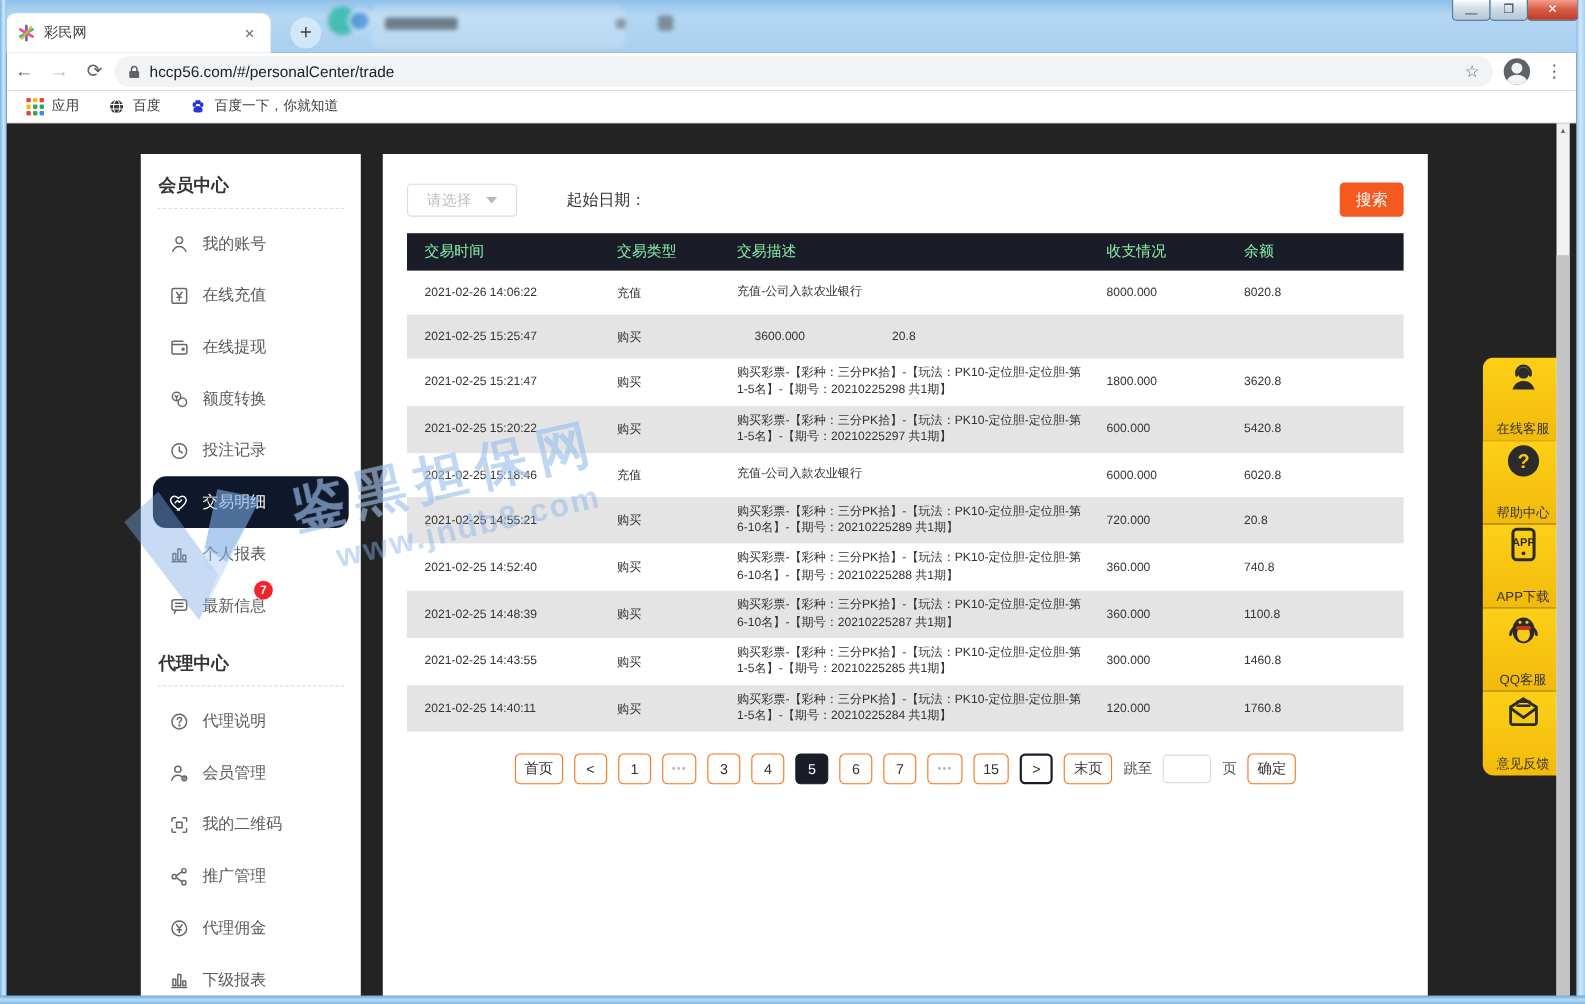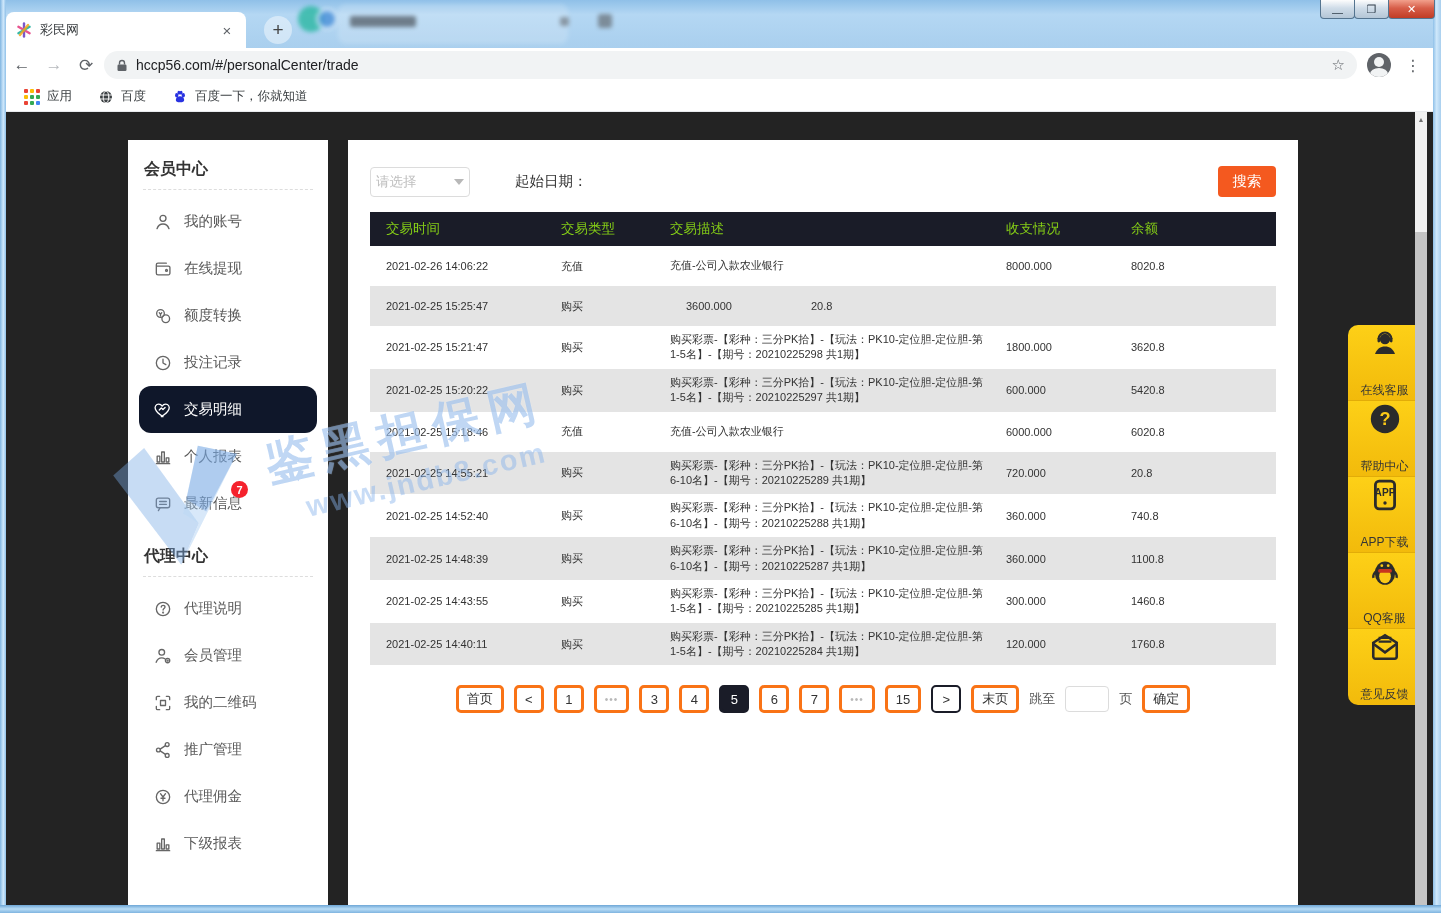--- a/index.html
+++ b/index.html
@@ -73,42 +73,42 @@
   .side-item .icn svg { width:20px; height:20px; display:block; stroke:#666; }
   .side-item.active { background:#0f172a; color:#fff; margin:0 11px; padding-left:14px; border-radius:12px; }
   .side-item.active .icn svg { stroke:#fff; }
   .side-badge { position:absolute; left:103px; top:1px; min-width:17px; height:17px; border-radius:50%;
     background:#f5222d; color:#fff; font-size:11px; display:flex; align-items:center; justify-content:center; font-weight:bold; }
 
   
   .main-card { position:absolute; left:342px; top:28px; width:950px; height:773px; background:#fff; }
   .filter-bar { display:flex; align-items:center; padding:26px 22px 15px; }
   .sel { width:100px; height:30px; border:1px solid #dcdcdc; border-radius:4px; display:flex; align-items:center;
-    padding:0 5px; color:#bfbfbf; font-size:13.5px; background:#fff; }
+    padding:0 17px; color:#bfbfbf; font-size:13.5px; background:#fff; }
   .sel-caret { margin-left:auto; width:0; height:0; border-left:5px solid transparent; border-right:5px solid transparent; border-top:6px solid #b8b8b8; }
   .date-label { margin-left:45px; font-size:14.5px; color:#333; }
   .date-input { width:200px; height:30px; border:1px solid #dcdcdc; border-radius:4px; display:flex; align-items:center;
     padding:0 8px 0 10px; margin-left:6px; font-size:13px; color:#555; background:#fff; }
   .cal-ic { margin-left:auto; }
   .search-btn { margin-left:auto; width:58px; height:31px; background:#f4591f; color:#fff; border:none; border-radius:4px;
     font-size:14.5px; cursor:pointer; font-family:inherit; }
 
   .table-wrap { margin:0 22px; position:relative; }
-  .t-head { display:flex; background:#1a1c28; color:#84cc16; height:34px; align-items:center; font-size:13.5px; }
+  .t-head { display:flex; background:#1a1c28; color:#86efac; height:34px; align-items:center; font-size:13.5px; }
   .t-row { display:flex; align-items:center; font-size:11px; color:#333; padding:6px 0; min-height:40px; }
   .t-row.alt { background:#e4e4e4; }
   .c-time { width:175px; padding-left:16px; }
   .c-type { width:125px; padding-left:16px; }
   .c-desc { width:320px; line-height:1.4; }
   .c-amt  { width:125px; padding-left:16px; }
   .c-bal  { flex:1; padding-left:16px; }
 
   
   .pager { display:flex; align-items:center; justify-content:center; gap:10px; margin-top:20px; font-size:13px; color:#333; }
-  .pg-btn { min-width:30px; height:28px; border:3px solid #f97316; border-radius:5px; background:#fff;
+  .pg-btn { min-width:30px; height:28px; border:1px solid #f97316; border-radius:5px; background:#fff;
     display:flex; align-items:center; justify-content:center; padding:0 8px; cursor:pointer; }
   .pg-btn.ellipsis { color:#b8b8b8; letter-spacing:1px; font-size:10px; }
   .pg-btn.active { background:#1a1c28; color:#fff; border-color:#1a1c28; }
   .pg-btn.strong { border:2px solid #1a1c28; }
   .pg-label { color:#555; }
   .pg-input { width:44px; height:26px; border:1px solid #dcdcdc; border-radius:4px; }
 
   
   .watermark { position:absolute; left:90px; top:230px; width:560px; height:230px; transform:rotate(-13deg);
     pointer-events:none; z-index:6; display:flex; align-items:center; opacity:.75; }
@@ -239,20 +239,29 @@
           <div class="side-sec-title">会员中心</div>
           <div class="side-dash"></div>
           <div class="side-item">
             <span class="icn ">
               <svg viewBox="0 0 24 24" fill="none" stroke-width="1.6" stroke-linecap="round" stroke-linejoin="round">
                 <circle cx="12" cy="7.6" r="3.6"></circle>
                 <path d="M4.8 20c1.4-3.9 4-5.6 7.2-5.6s5.8 1.7 7.2 5.6"></path>
               </svg>
             </span>
             <span>我的账号</span>
+          </div>
+          <div class="side-item">
+            <span class="icn ">
+              <svg viewBox="0 0 24 24" fill="none" stroke-width="1.6" stroke-linecap="round" stroke-linejoin="round">
+                <rect x="4" y="4" width="16" height="16" rx="2"></rect>
+                <path d="M9 8l3 4 3-4M12 12v5M9.5 13.5h5"></path>
+              </svg>
+            </span>
+            <span>在线充值</span>
           </div>
           <div class="side-item">
             <span class="icn ">
               <svg viewBox="0 0 24 24" fill="none" stroke-width="1.6" stroke-linecap="round" stroke-linejoin="round">
                 <path d="M4 8.5h14.5a1.8 1.8 0 0 1 1.8 1.8v6.9a1.8 1.8 0 0 1-1.8 1.8H6a2 2 0 0 1-2-2V8.5zM4 8.5V7a2 2 0 0 1 2-2h10"></path>
                 <circle cx="16.2" cy="13.7" r="1.1"></circle>
               </svg>
             </span>
             <span>在线提现</span>
           </div>

